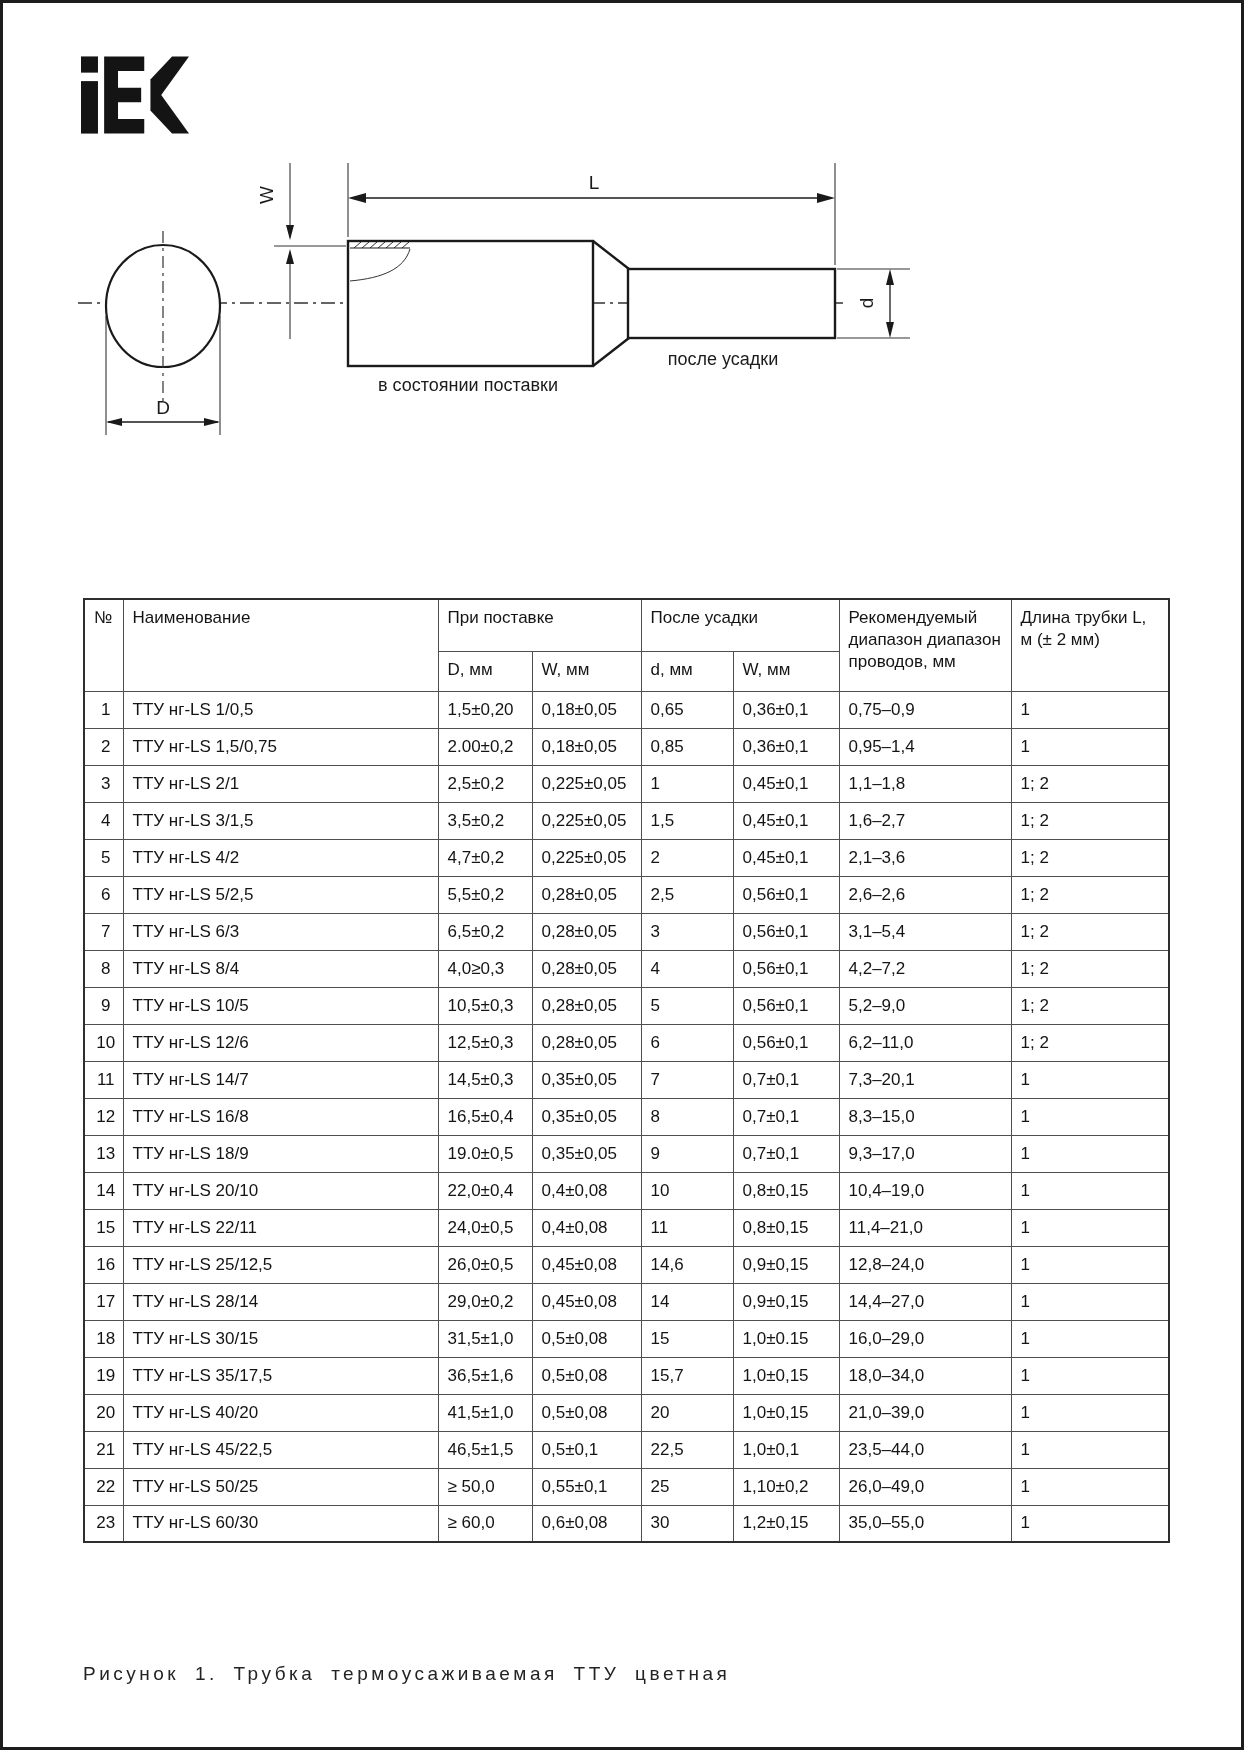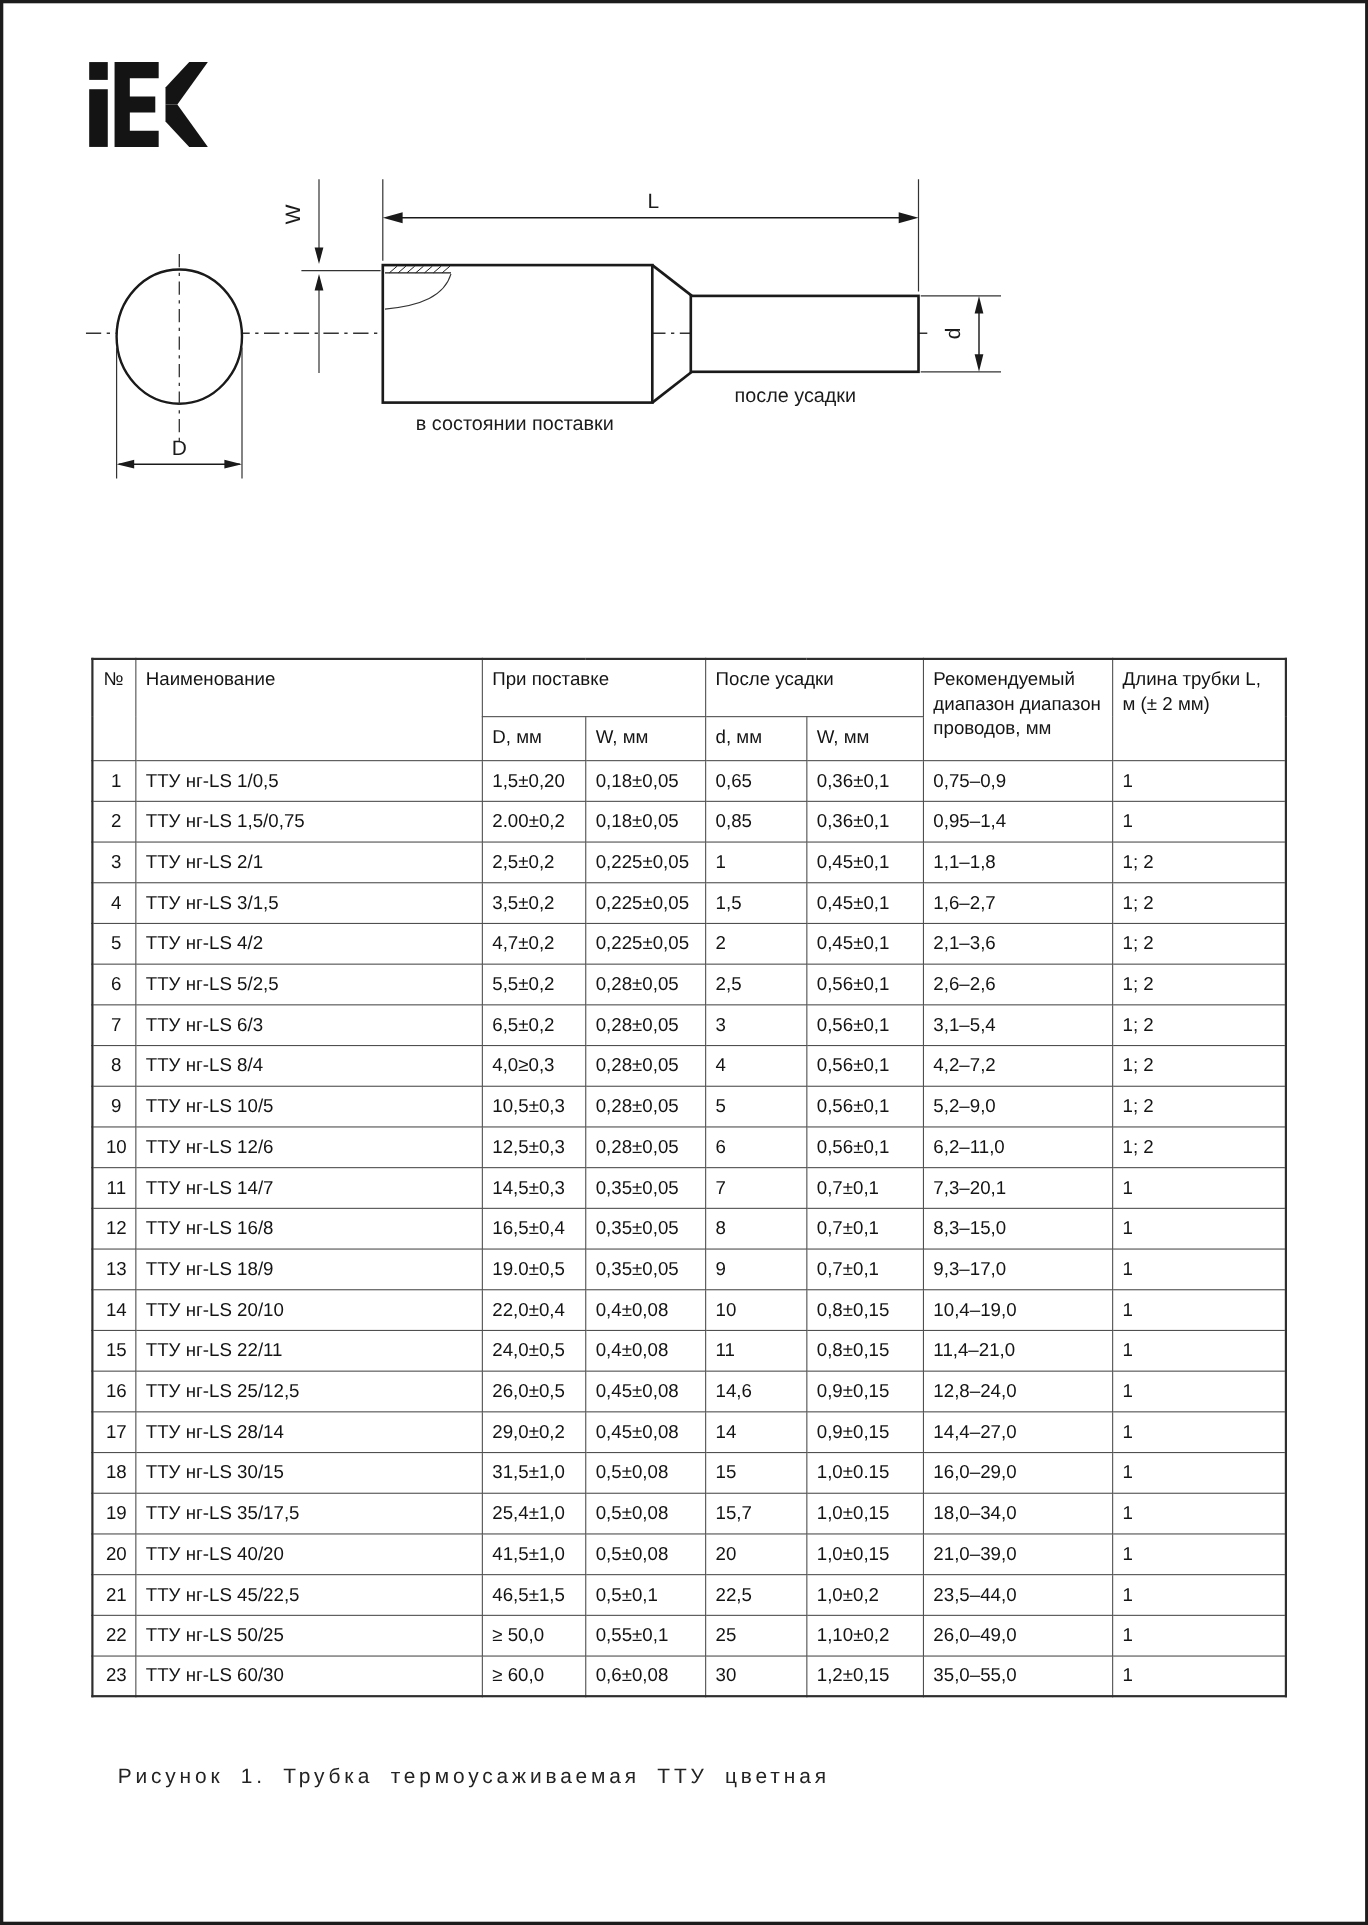--- a/index.html
+++ b/index.html
@@ -47,26 +47,25 @@
   table.spec tbody td {
     height: 37px;
     padding: 0 5px 0 9px;
     vertical-align: middle;
   }
   td.c-num { text-align: center; padding-left: 2px; padding-right: 2px; }
 
   .caption {
     position: absolute;
     left: 80px;
-    top: 1602px;
+    top: 1660px;
     font-size: 19px;
     letter-spacing: 3.5px;
     word-spacing: 7px;
     color: #232323;
-    margin-left: 24px;
   }
 </style>
 </head>
 <body>
 
 <div class="page">
 
   <div class="logo">
     <svg viewBox="0 0 140 100" aria-hidden="true">
       <g fill="#141414">
@@ -337,21 +336,21 @@
           <td>31,5±1,0</td>
           <td>0,5±0,08</td>
           <td>15</td>
           <td>1,0±0.15</td>
           <td>16,0–29,0</td>
           <td>1</td>
         </tr>
           <tr>
           <td class="c-num">19</td>
           <td>ТТУ нг-LS 35/17,5</td>
-          <td>25,4±1,0</td>
+          <td>36,5±1,6</td>
           <td>0,5±0,08</td>
           <td>15,7</td>
           <td>1,0±0,15</td>
           <td>18,0–34,0</td>
           <td>1</td>
         </tr>
           <tr>
           <td class="c-num">20</td>
           <td>ТТУ нг-LS 40/20</td>
           <td>41,5±1,0</td>
@@ -360,21 +359,21 @@
           <td>1,0±0,15</td>
           <td>21,0–39,0</td>
           <td>1</td>
         </tr>
           <tr>
           <td class="c-num">21</td>
           <td>ТТУ нг-LS 45/22,5</td>
           <td>46,5±1,5</td>
           <td>0,5±0,1</td>
           <td>22,5</td>
-          <td>1,0±0,2</td>
+          <td>1,0±0,1</td>
           <td>23,5–44,0</td>
           <td>1</td>
         </tr>
           <tr>
           <td class="c-num">22</td>
           <td>ТТУ нг-LS 50/25</td>
           <td>≥ 50,0</td>
           <td>0,55±0,1</td>
           <td>25</td>
           <td>1,10±0,2</td>

